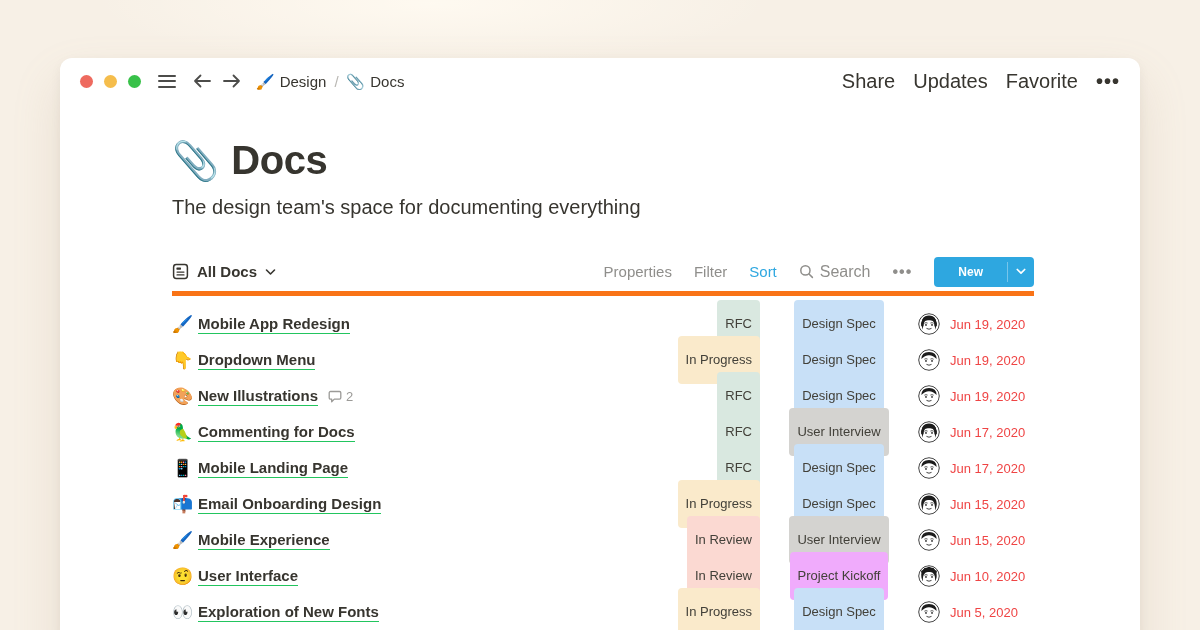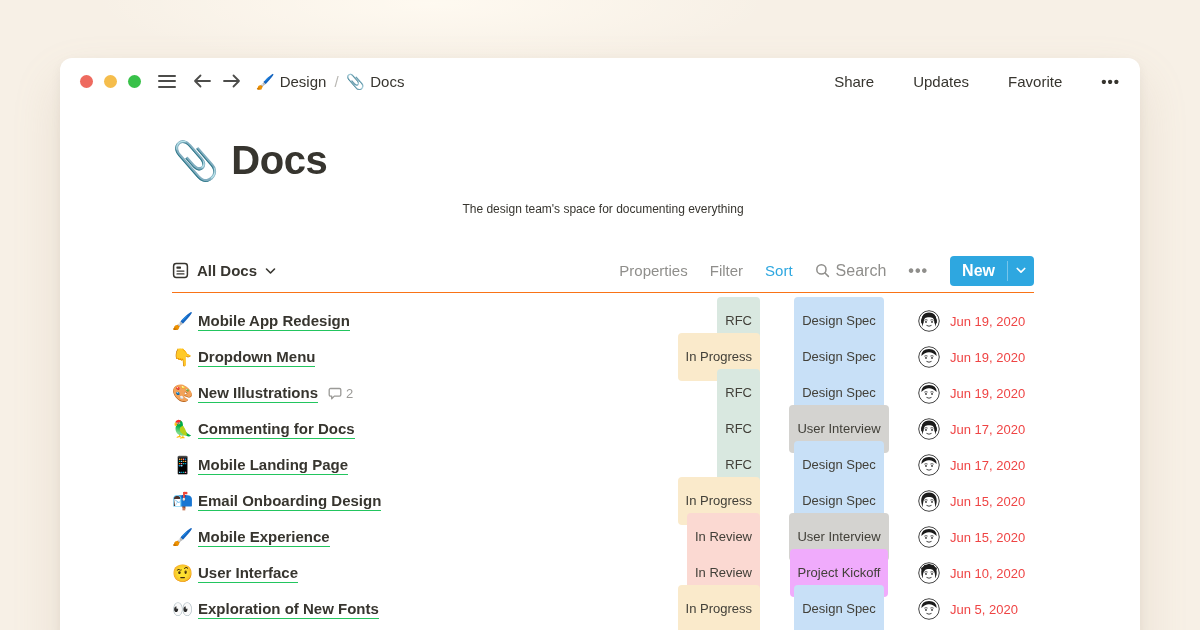--- a/index.html
+++ b/index.html
@@ -30,49 +30,49 @@
   .lights { display:flex; align-items:center; gap:11px; }
   .light { width:13px; height:13px; border-radius:50%; }
   .hamburger { margin-left:17px; display:flex; flex-direction:column; gap:3.5px; cursor:pointer; }
   .hamburger span { display:block; width:18px; height:2px; background:#4c4c4a; border-radius:1px; }
   .nav-arrows { display:flex; align-items:center; gap:10px; margin-left:16px; }
   .nav-arrows svg { display:block; cursor:pointer; }
   .breadcrumb { display:flex; align-items:center; gap:6px; margin-left:14px; font-size:15px; }
   .crumb { display:flex; align-items:center; gap:5px; cursor:pointer; }
   .crumb-icon { font-size:15px; line-height:1; }
   .crumb-sep { color:#b9b7b3; margin:0 2px; }
-  .win-menu { margin-left:auto; display:flex; align-items:center; gap:39px; font-size:15px; }
+  .win-menu { margin-left:auto; display:flex; align-items:center; gap:18px; font-size:20px; }
   .win-menu .menu-item { cursor:pointer; }
   .menu-more { letter-spacing:1px; font-weight:700; cursor:pointer; }
 
   
   .content { padding:0 106px 0 112px; }
 
   .page-title-row { margin-top:34px; display:flex; align-items:center; gap:12px; }
   .page-title-icon { font-size:38px; line-height:1; }
   .page-title { font-size:40px; font-weight:700; letter-spacing:-0.5px; color:#37352f; }
-  .page-desc { margin-top:19px; font-size:12px; color:#37352f;text-align:center; }
+  .page-desc { margin-top:13px; font-size:20px; color:#37352f; }
 
   
   .toolbar {
     margin-top:33px; height:44px; display:flex; align-items:center;
-    justify-content:space-between; border-bottom:1px solid #f97316;
+    justify-content:space-between; border-bottom:5px solid #f97316;
   }
   .toolbar-left { display:flex; align-items:center; gap:8px; cursor:pointer; }
   .view-icon { display:block; }
   .view-label { font-size:15px; font-weight:700; }
   .toolbar-right { display:flex; align-items:center; gap:22px; }
   .tb-item { font-size:15px; color:#8f8e8b; cursor:pointer; }
   .tb-search { display:flex; align-items:center; gap:6px; color:#8f8e8b; cursor:pointer;justify-content:flex-end; }
   .tb-more { color:#8f8e8b; letter-spacing:1px; font-weight:700; cursor:pointer; }
   .new-btn {
     display:flex; align-items:stretch; height:30px; border-radius:4px; overflow:hidden;
     color:#fff; cursor:pointer;
   }
-  .new-btn-main { display:flex; align-items:center; padding:0 12px; font-size:16px; font-weight:700; }
+  .new-btn-main { display:flex; align-items:center; padding:0 24px; font-size:12px; font-weight:700; }
   .new-btn-split { width:1px; background:rgba(255,255,255,.35); margin:5px 0; }
   .new-btn-caret { display:flex; align-items:center; padding:0 8px; }
 
   
   .table { margin-top:10px; }
   .row { height:36px; display:flex; align-items:center; }
   .row-main { flex:1; display:flex; align-items:center; min-width:0; cursor:pointer; }
   .row-icon { width:26px; font-size:17px; line-height:1; flex:none; }
   .row-title {
     font-size:15px; font-weight:600; color:#37352f;

